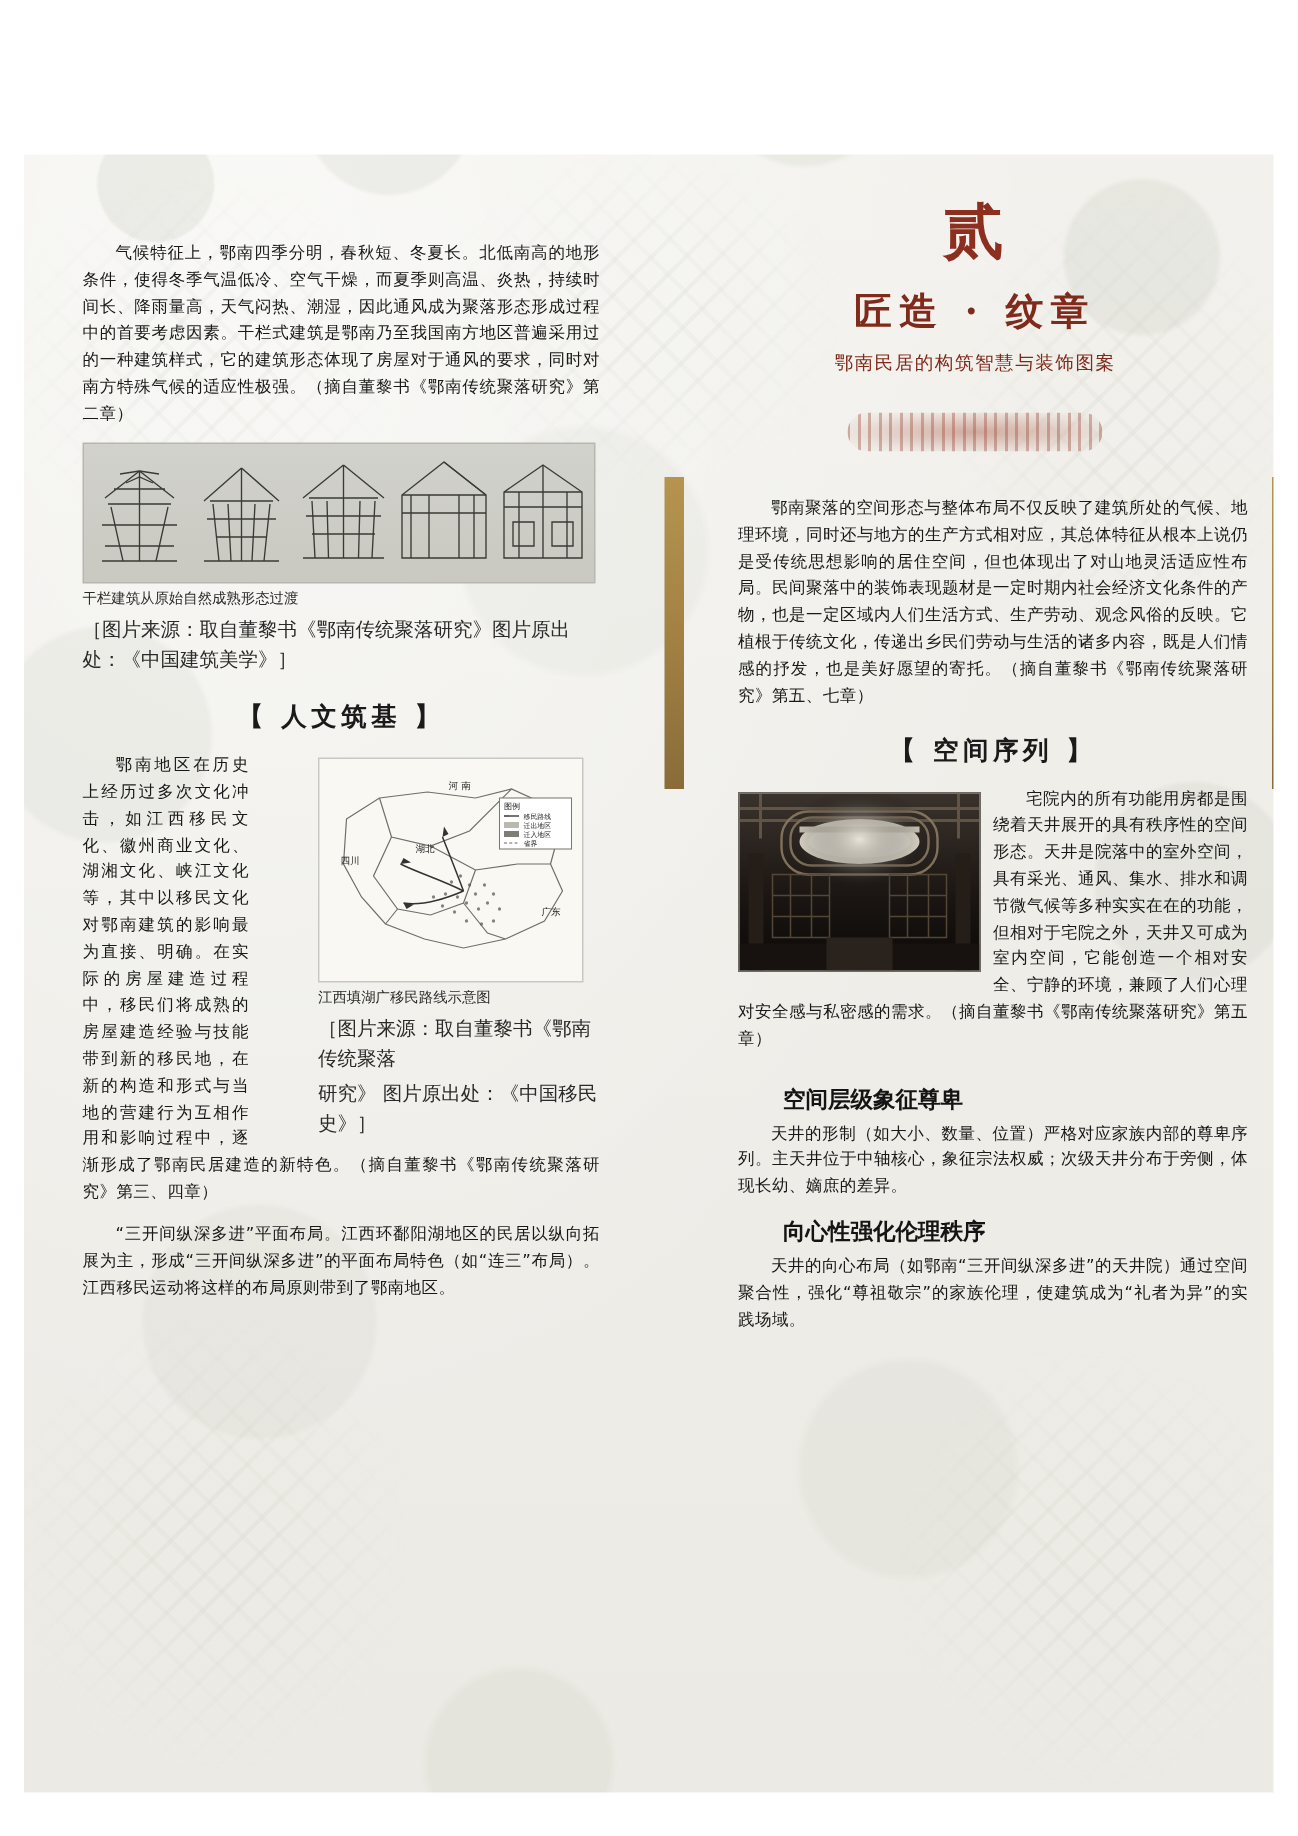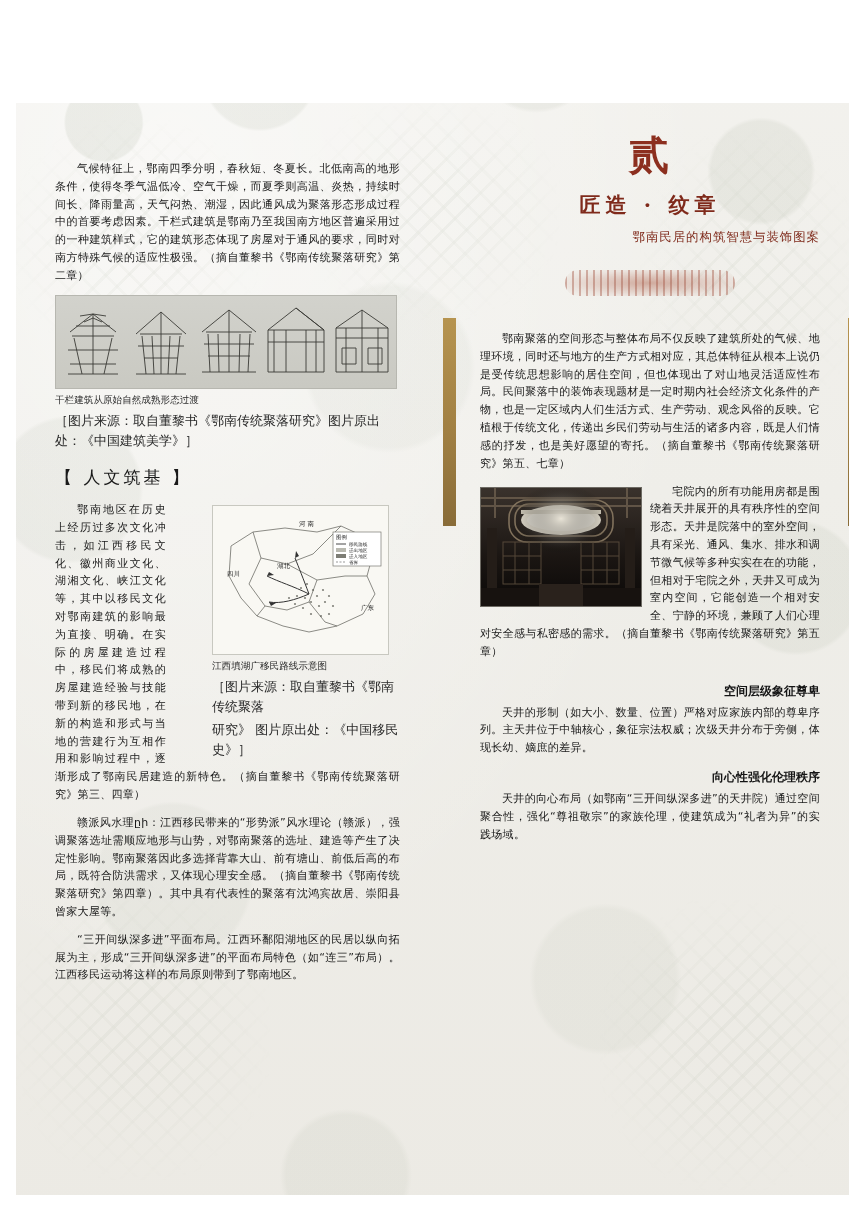--- a/index.html
+++ b/index.html
@@ -71,21 +71,21 @@
   #trim-bottom { top: 1195px; height: 29px; }
   #trim-left { position:absolute; left:0; top:0; width: 16px; height: 1224px; background:#ffffff; }
   #trim-right { position:absolute; left:849px; top:0; width: 16px; height: 1224px; background:#ffffff; }
 
   
   .col {
     position: absolute;
     color: #1b1b1b;
   }
   #col-left  { left: 55px;  top: 160px; width: 345px; }
-  #col-right { left: 480px; top: 160px; width: 340px; }
+  #col-right { left: 492px; top: 160px; width: 340px; }
 
   p.body {
     margin: 0 0 10px 0;
     font-size: 11px;
     line-height: 1.62;
     text-align: justify;
     text-indent: 2em;
     letter-spacing: 0.3px;
     color: #181818;
   }
@@ -95,36 +95,35 @@
     line-height: 1.5;
     color: #2a2a2a;
     margin: 4px 0 0 0;
   }
   .caption.small {
     font-size: 13px;
   }
 
   
   .sec-head {
-    text-align: left;
+    text-align: center;
     font-size: 17px;
-    font-weight: normal;
+    font-weight: bold;
     letter-spacing: 3px;
     color: #1a1a1a;
     margin: 16px 0 12px 0;
     font-family: "DejaVu Serif", "Liberation Serif", serif;
   }
 
   .sub-head {
-    font-size: 12px;
+    font-size: 15px;
     font-weight: bold;
     margin: 12px 0 4px 0;
     text-indent: 2em;
     color: #141414;
-    text-align: right;
   }
 
   
   #chapter-block {
     position: absolute;
     left: 480px;
     top: 135px;
     width: 340px;
     text-align: center;
   }
@@ -132,33 +131,32 @@
     font-family: "DejaVu Serif", "Liberation Serif", serif;
     font-size: 40px;
     color: #8c2f1f;
     letter-spacing: 2px;
     line-height: 1;
     margin-bottom: 16px;
     font-weight: bold;
   }
   #chapter-title {
     font-family: "DejaVu Serif", "Liberation Serif", serif;
-    font-size: 21px;
+    font-size: 25px;
     font-weight: bold;
     color: #7f2a1b;
     letter-spacing: 5px;
     margin-bottom: 10px;
     text-align: center;
   }
   #chapter-sub {
     font-size: 12.4px;
     color: #7f2a1b;
     letter-spacing: 1px;
     margin-bottom: 24px;
-    text-align: right;
   }
   #chapter-orn {
     margin: 4px auto 0 auto;
     width: 170px;
     height: 26px;
     border-radius: 13px/13px;
     background:
       repeating-linear-gradient(90deg, rgba(150,60,40,0.40) 0 2px, rgba(0,0,0,0) 2px 7px),
       radial-gradient(ellipse at center, rgba(160,70,45,0.45) 0%, rgba(160,70,45,0.08) 70%, rgba(0,0,0,0) 100%);
       opacity: 0.9;
@@ -358,27 +356,27 @@
           </svg>
         </div>
         <p class="caption">江西填湖广移民路线示意图</p>
         <p class="caption small">［图片来源：取自董黎书《鄂南传统聚落</p>
         <p class="caption small">研究》  图片原出处：《中国移民史》］</p>
       </div>
 
       <p class="body">鄂南地区在历史上经历过多次文化冲击，如江西移民文化、徽州商业文化、湖湘文化、峡江文化等，其中以移民文化对鄂南建筑的影响最为直接、明确。在实际的房屋建造过程中，移民们将成熟的房屋建造经验与技能带到新的移民地，在新的构造和形式与当地的营建行为互相作用和影响过程中，逐渐形成了鄂南民居建造的新特色。（摘自董黎书《鄂南传统聚落研究》第三、四章）</p>
     </div>
 
-    <p class="body">赣派风水理ըի：江西移民带来的“形势派”风水理论（赣派），强调聚落选址需顺应地形与山势，对鄂南聚落的选址、建造等产生了决定性影响。鄂南聚落因此多选择背靠大山、前有塘山、前低后高的布局，既符合防洪需求，又体现心理安全感。（摘自董黎书《鄂南传统聚落研究》第四章）。其中具有代表性的聚落有沈鸿宾故居、崇阳县曾家大屋等。</p>
     <p class="body">“三开间纵深多进”平面布局。江西环鄱阳湖地区的民居以纵向拓展为主，形成“三开间纵深多进”的平面布局特色（如“连三”布局）。江西移民运动将这样的布局原则带到了鄂南地区。</p>
   </div>
 
   <div class="col" id="col-right" style="top:330px;">
     <p class="body">鄂南聚落的空间形态与整体布局不仅反映了建筑所处的气候、地理环境，同时还与地方的生产方式相对应，其总体特征从根本上说仍是受传统思想影响的居住空间，但也体现出了对山地灵活适应性布局。民间聚落中的装饰表现题材是一定时期内社会经济文化条件的产物，也是一定区域内人们生活方式、生产劳动、观念风俗的反映。它植根于传统文化，传递出乡民们劳动与生活的诸多内容，既是人们情感的抒发，也是美好愿望的寄托。（摘自董黎书《鄂南传统聚落研究》第五、七章）</p>
 
+    <div class="sec-head">【 空间序列 】</div>
 
     <div class="clearfix">
       <div id="fig-interior">
         <div id="interior-photo">
           <svg width="160" height="118" viewBox="0 0 160 118">
             <defs>
               <linearGradient id="gwall" x1="0" y1="0" x2="0" y2="1">
                 <stop offset="0%" stop-color="#3a322c"></stop>
                 <stop offset="60%" stop-color="#1a1512"></stop>
                 <stop offset="100%" stop-color="#0a0807"></stop>

